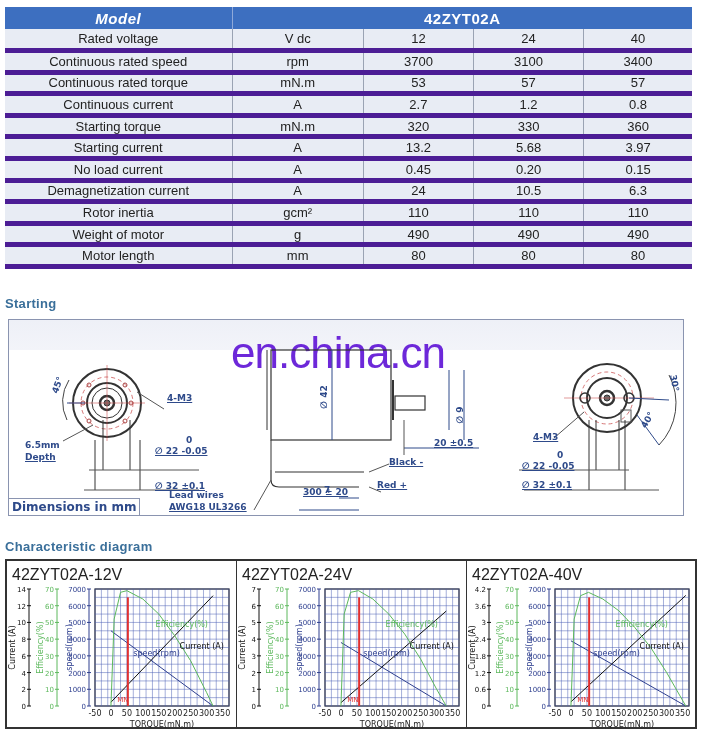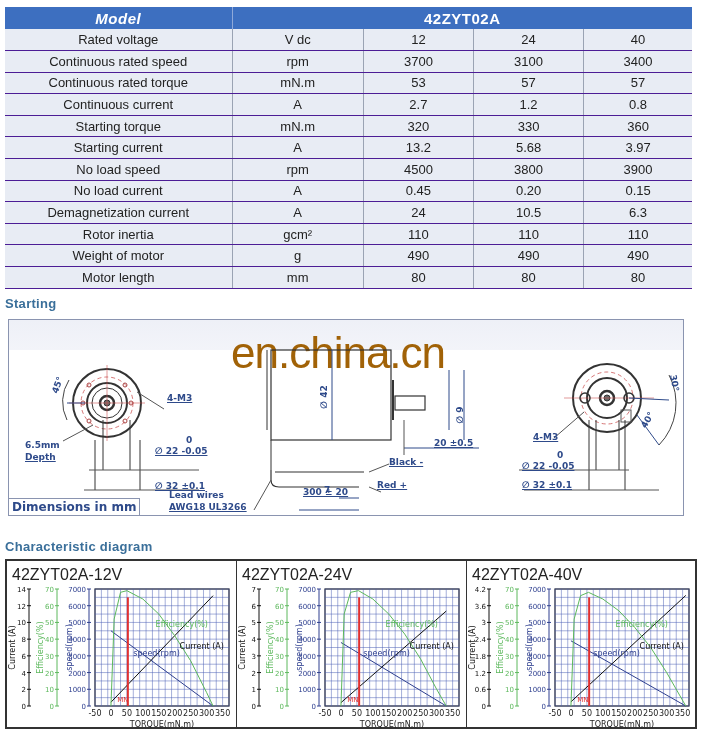--- a/index.html
+++ b/index.html
@@ -1,25 +1,25 @@
 <!DOCTYPE html>
 <html><head>
 <meta charset="utf-8">
 <style>
   * { box-sizing: border-box; margin: 0; padding: 0; }
   body { width: 704px; height: 733px; background: #ffffff; font-family: "Liberation Sans", sans-serif; position: relative; overflow: hidden; }
   .spec-table { position: absolute; left: 5px; top: 7px; width: 687px; border-collapse: collapse; font-size: 13px; color: #222; }
   .spec-table th { background: #3d6fc0; color: #fff; font-weight: bold; font-size: 15px; height: 22px; border-right: 1px solid #8fa9d9; letter-spacing: 0.5px; }
-  .spec-table td { background: #e8ecf4; height: 21.6px; text-align: center; border-right: 1px solid #9aa3b3; border-bottom: 1px solid #4c1d95; }
+  .spec-table td { background: #e8ecf4; height: 21.6px; text-align: center; border-right: 1px solid #9aa3b3; border-bottom: 5px solid #4c1d95; }
   .spec-table td:last-child, .spec-table th:last-child { border-right: none; margin-left: 32px; }
   .col-param { width: 227px; font-style: italic; }
   .section-title { position: absolute; left: 5px; font-weight: bold; color: #3a6f9a; font-size: 13px; letter-spacing: 0.3px; }
   .drawing-box { position: absolute; left: 8px; top: 319px; width: 676px; height: 197px; border: 1px solid #8a94b0; background: #fff; }
   .watermark-band { position: absolute; left: 0; top: 0; width: 100%; height: 30px; background: linear-gradient(#eef0f7, #f3f4f9); }
-  .watermark { position: absolute; left: 222px; top: 8px; font-size: 44px; color: #a16207; letter-spacing: -1px; }
+  .watermark { position: absolute; left: 222px; top: 8px; font-size: 44px; color: #6d28d9; letter-spacing: -1px; }
   .dim { position: absolute; font-size: 9px; font-weight: bold; color: #2e4a8a; text-decoration: underline; font-family: "DejaVu Sans", sans-serif; }
   .dim.nou { text-decoration: none; }
   .dim-box { position: absolute; left: 0; bottom: 0; border: 1px solid #8a94b0; border-left: none; border-bottom: none; padding: 1px 3px; font-size: 12px; font-weight: bold; color: #2e4a8a; font-family: "DejaVu Sans", sans-serif; }
   .chart-wrap { position: absolute; top: 559px; left: 5px; width: 692px; height: 170px; border: 2px solid #333; }
   .chart { position: absolute; top: 0; height: 100%; border-right: 1px solid #333; }
   .chart:last-child { border-right: none; }
   .chart-title { position: absolute; left: 5px; top: 5px; font-size: 16px; color: #222; }
   .chart svg { position: absolute; left: 0; top: 0; }
 </style>
 </head>
@@ -67,27 +67,20 @@
         <td>320</td>
         <td>330</td>
         <td>360</td>
       </tr>
       <tr>
         <td>Starting current</td>
         <td>A</td>
         <td>13.2</td>
         <td>5.68</td>
         <td>3.97</td>
-      </tr>
-      <tr>
-        <td>No load speed</td>
-        <td>rpm</td>
-        <td>4500</td>
-        <td>3800</td>
-        <td>3900</td>
       </tr>
       <tr>
         <td>No load current</td>
         <td>A</td>
         <td>0.45</td>
         <td>0.20</td>
         <td>0.15</td>
       </tr>
       <tr>
         <td>Demagnetization current</td>

